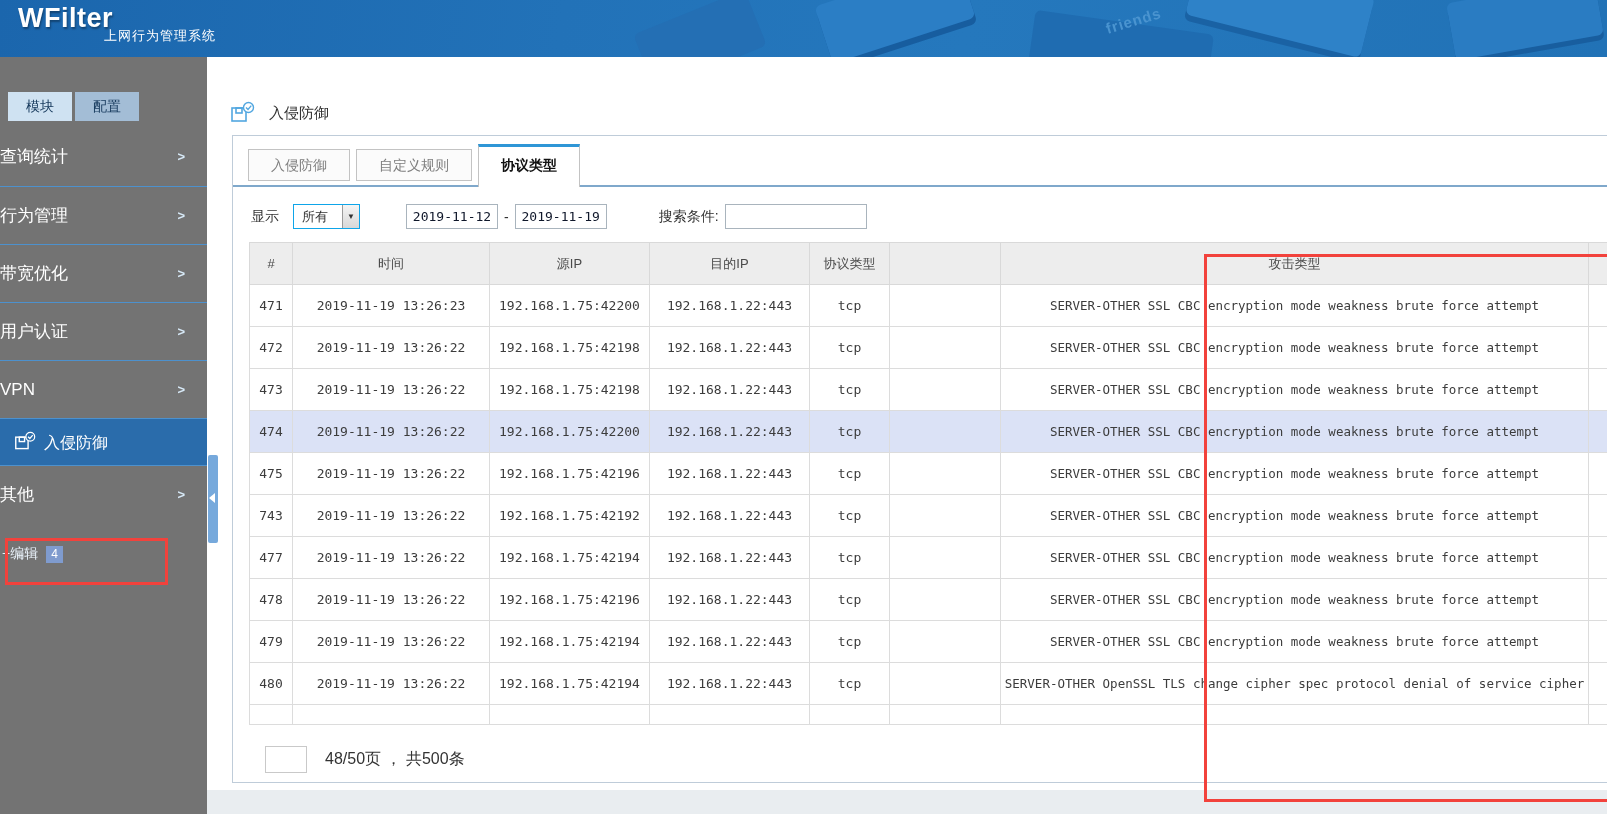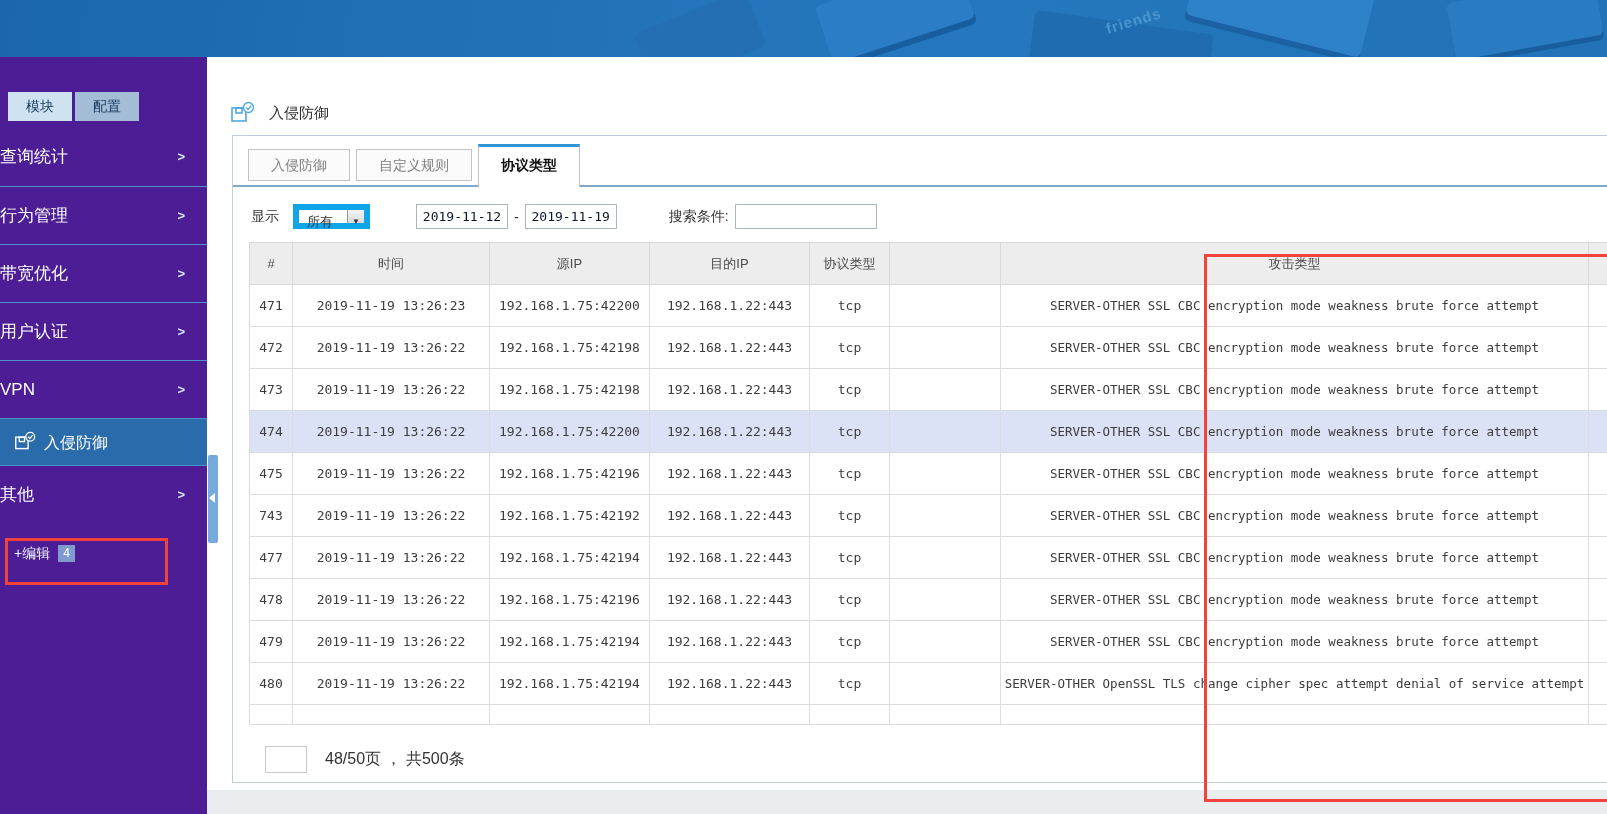--- a/index.html
+++ b/index.html
@@ -18,39 +18,39 @@
   .k5 { left:640px; top:10px; width:120px; height:60px; transform:rotate(-22deg); background:#246fb4; }
   .key-word { position:absolute; left:1105px; top:12px; transform:rotate(-17deg);
     color:#4a94d0; font-size:15px; font-weight:bold; letter-spacing:1px; }
   .logo-wrap { position:absolute; left:18px; top:3px; color:#fff; }
   .logo-main { font-size:27px; font-weight:bold; letter-spacing:0.5px;
     text-shadow:1px 2px 2px rgba(0,0,0,0.35); }
   .logo-sub { font-size:13px; margin-left:86px; margin-top:-7px; letter-spacing:1px; }
 
   
   .sidebar { position:absolute; left:0; top:57px; width:207px; height:757px;
-    background:#4c1d95; z-index:4; }
+    background:#737373; z-index:4; }
   .side-tabs { display:flex; gap:3px; padding:35px 0 0 8px; }
   .side-tab { width:64px; height:29px; line-height:29px; text-align:center;
     font-size:14px; color:#16395c; cursor:pointer; }
   .side-tab.active { background:#cfe2f2; }
   .side-tab.inactive { background:#a3bdd6; }
   .menu { margin-top:7px; }
   .menu-item { position:relative; height:58px; line-height:58px; color:#ffffff;
     font-size:17px; border-top:1px solid #4d91cd; cursor:pointer; }
   .menu-item:first-child { border-top:none; }
   .menu-item .arrow { position:absolute; right:22px; top:0; font-size:13px;
     font-weight:bold; color:#d8eaf8; }
   .menu-item .arrow.down { transform:rotate(90deg); display:inline-block;
     line-height:58px; }
   .menu-item.sub { background:#2a6cab; height:47px; line-height:47px; font-size:16px;
     padding-left:14px; display:flex; align-items:center; gap:8px; }
   .menu-item.sub .sub-icon { width:22px; height:22px; flex:0 0 22px; }
-  .edit-row { margin:22px 0 0 14px; color:#eaf3fb; font-size:14px;
-    display:flex; align-items:flex-start; gap:8px; }
+  .edit-row { margin:22px 0 0 2px; color:#eaf3fb; font-size:14px;
+    display:flex; align-items:center; gap:8px; }
   .edit-badge { display:inline-block; min-width:17px; height:17px; line-height:17px;
     text-align:center; background:#7f9bce; color:#fff; font-size:12px; }
   .collapse-handle { position:absolute; left:208px; top:455px; width:10px; height:88px;
     background:#76a9dc; border-radius:2px; z-index:6; cursor:pointer; }
   .collapse-handle:after { content:""; position:absolute; left:1px; top:38px;
     border-top:5px solid transparent; border-bottom:5px solid transparent;
     border-right:6px solid #ffffff; }
 
   
   .main { position:absolute; left:207px; top:57px; width:1400px; height:757px;
@@ -63,21 +63,21 @@
   .tab-strip { position:relative; height:51px; border-bottom:2px solid #7fa8cb;
     padding:13px 0 0 15px; display:flex; gap:6px; }
   .tab { height:32px; line-height:30px; padding:0 22px; font-size:14px;
     border:1px solid #c3c3c3; background:#fbfbfb; color:#7e7e7e; cursor:pointer; }
   .tab.active { position:relative; top:-5px; height:43px; background:#ffffff;
     border-top:3px solid #2f96d6; border-bottom:none; color:#111;
     font-weight:bold; line-height:36px; z-index:2; }
   .filter-row { display:flex; align-items:center; margin:17px 0 0 18px;
     font-size:14px; color:#333; }
   .filter-label { margin-right:14px; }
-  .select-box { display:inline-flex; align-items:stretch; border:6px solid #0ea5e9;
+  .select-box { display:inline-flex; align-items:stretch; border:1px solid #0ea5e9;
     height:25px; background:#fff; cursor:pointer; }
   .select-value { width:48px; padding-left:8px; line-height:23px; font-size:13px; }
   .select-btn { width:17px; background:linear-gradient(#f4f4f4,#d8d8d8);
     border-left:1px solid #9a9a9a; font-size:8px; color:#333; text-align:center;
     line-height:23px; }
   .date-input { width:92px; height:25px; border:1px solid #a9b4bd; text-align:center;
     font-size:13px; font-family:"DejaVu Sans Mono", monospace; color:#0f172a; }
   .date-gap { margin:0 6px; }
   .date-first { margin-left:46px; }
   .search-label { margin:0 6px 0 52px; }
@@ -118,20 +118,24 @@
 </head>
 <body>
 
 <div class="top-header">
   <div class="key k1"></div>
   <div class="key k2"></div>
   <div class="key k3"></div>
   <div class="key k4"></div>
   <div class="key k5"></div>
   <div class="key-word">friends</div>
+  <div class="logo-wrap">
+    <div class="logo-main">WFilter</div>
+    <div class="logo-sub">上网行为管理系统</div>
+  </div>
 </div>
 
 <div class="sidebar">
   <div class="side-tabs">
       <div class="side-tab active">模块</div>
       <div class="side-tab inactive">配置</div>
     </div>
   <div class="menu">
       <div class="menu-item"><span>查询统计</span><span class="arrow">&gt;</span></div>
       <div class="menu-item"><span>行为管理</span><span class="arrow">&gt;</span></div>
@@ -303,21 +307,21 @@
             <td class="attack">SERVER-OTHER SSL CBC encryption mode weakness brute force attempt</td>
             <td></td>
           </tr>
           <tr>
             <td>480</td>
             <td>2019-11-19 13:26:22</td>
             <td>192.168.1.75:42194</td>
             <td>192.168.1.22:443</td>
             <td>tcp</td>
             <td></td>
-            <td class="attack">SERVER-OTHER OpenSSL TLS change cipher spec attempt denial of service attempt</td>
+            <td class="attack">SERVER-OTHER OpenSSL TLS change cipher spec protocol denial of service cipher</td>
             <td></td>
           </tr>
           <tr class="empty-row">
             <td></td>
             <td></td>
             <td></td>
             <td></td>
             <td></td>
             <td></td>
             <td></td>

